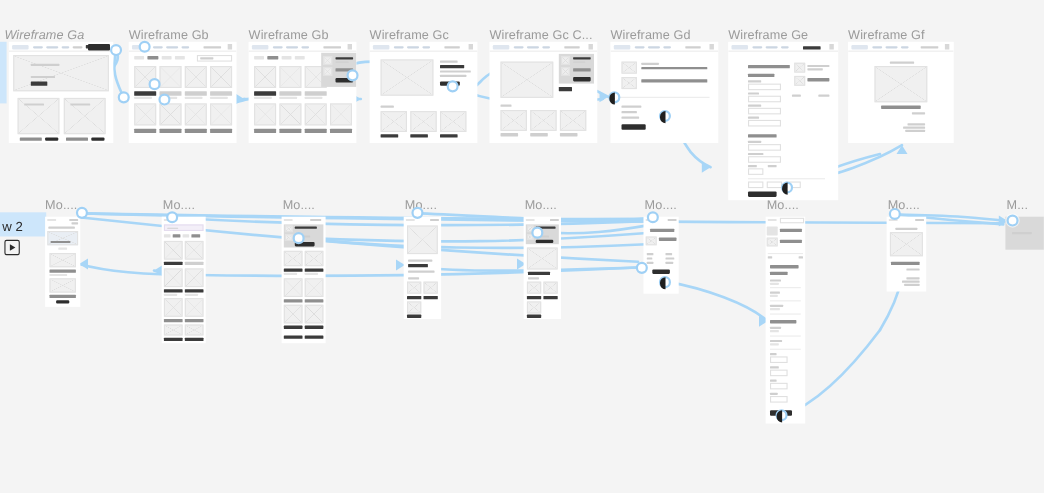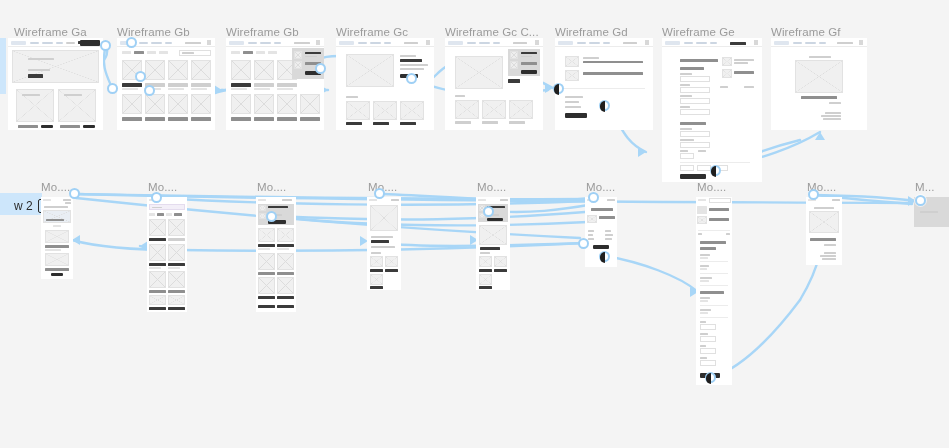--- a/index.html
+++ b/index.html
@@ -164,26 +164,26 @@
       <polygon points="820,252 815,260 825,260"></polygon>
       <polygon points="820,132 815,140 825,140"></polygon>
       <polygon points="916,201 908,196 908,206"></polygon>
       <polygon points="368,241 360,236 360,246"></polygon>
       <polygon points="478,240 470,235 470,245"></polygon>
     </g>
   </svg>
 
   <div class="sel-strip" style="left:0;top:193;width:42px;height:22px;top:193px;"></div>
   <div class="sel-strip" style="left:0;top:38px;width:6px;height:56px;background:#cde6fb;"></div>
-  <div class="sel-chip" style="left:14px;top:199px;">
+  <div class="sel-chip" style="left:2px;top:199px;flex-direction:column;">
     <span>w 2</span>
     <span class="proto-icon"></span>
   </div>
 
-  <div class="frame-label" style="left:14px;top:26px;">Wireframe Ga</div>
+  <div class="frame-label" style="left:4px;top:26px;font-style:italic;">Wireframe Ga</div>
   <div class="frame-label" style="left:117px;top:26px;">Wireframe Gb</div>
   <div class="frame-label" style="left:226px;top:26px;">Wireframe Gb</div>
   <div class="frame-label" style="left:336px;top:26px;">Wireframe Gc</div>
   <div class="frame-label" style="left:445px;top:26px;">Wireframe Gc C...</div>
   <div class="frame-label" style="left:555px;top:26px;">Wireframe Gd</div>
   <div class="frame-label" style="left:662px;top:26px;">Wireframe Ge</div>
   <div class="frame-label" style="left:771px;top:26px;">Wireframe Gf</div>
 
   <div class="frame-label" style="left:41px;top:181px;">Mo....</div>
   <div class="frame-label" style="left:148px;top:181px;">Mo....</div>

